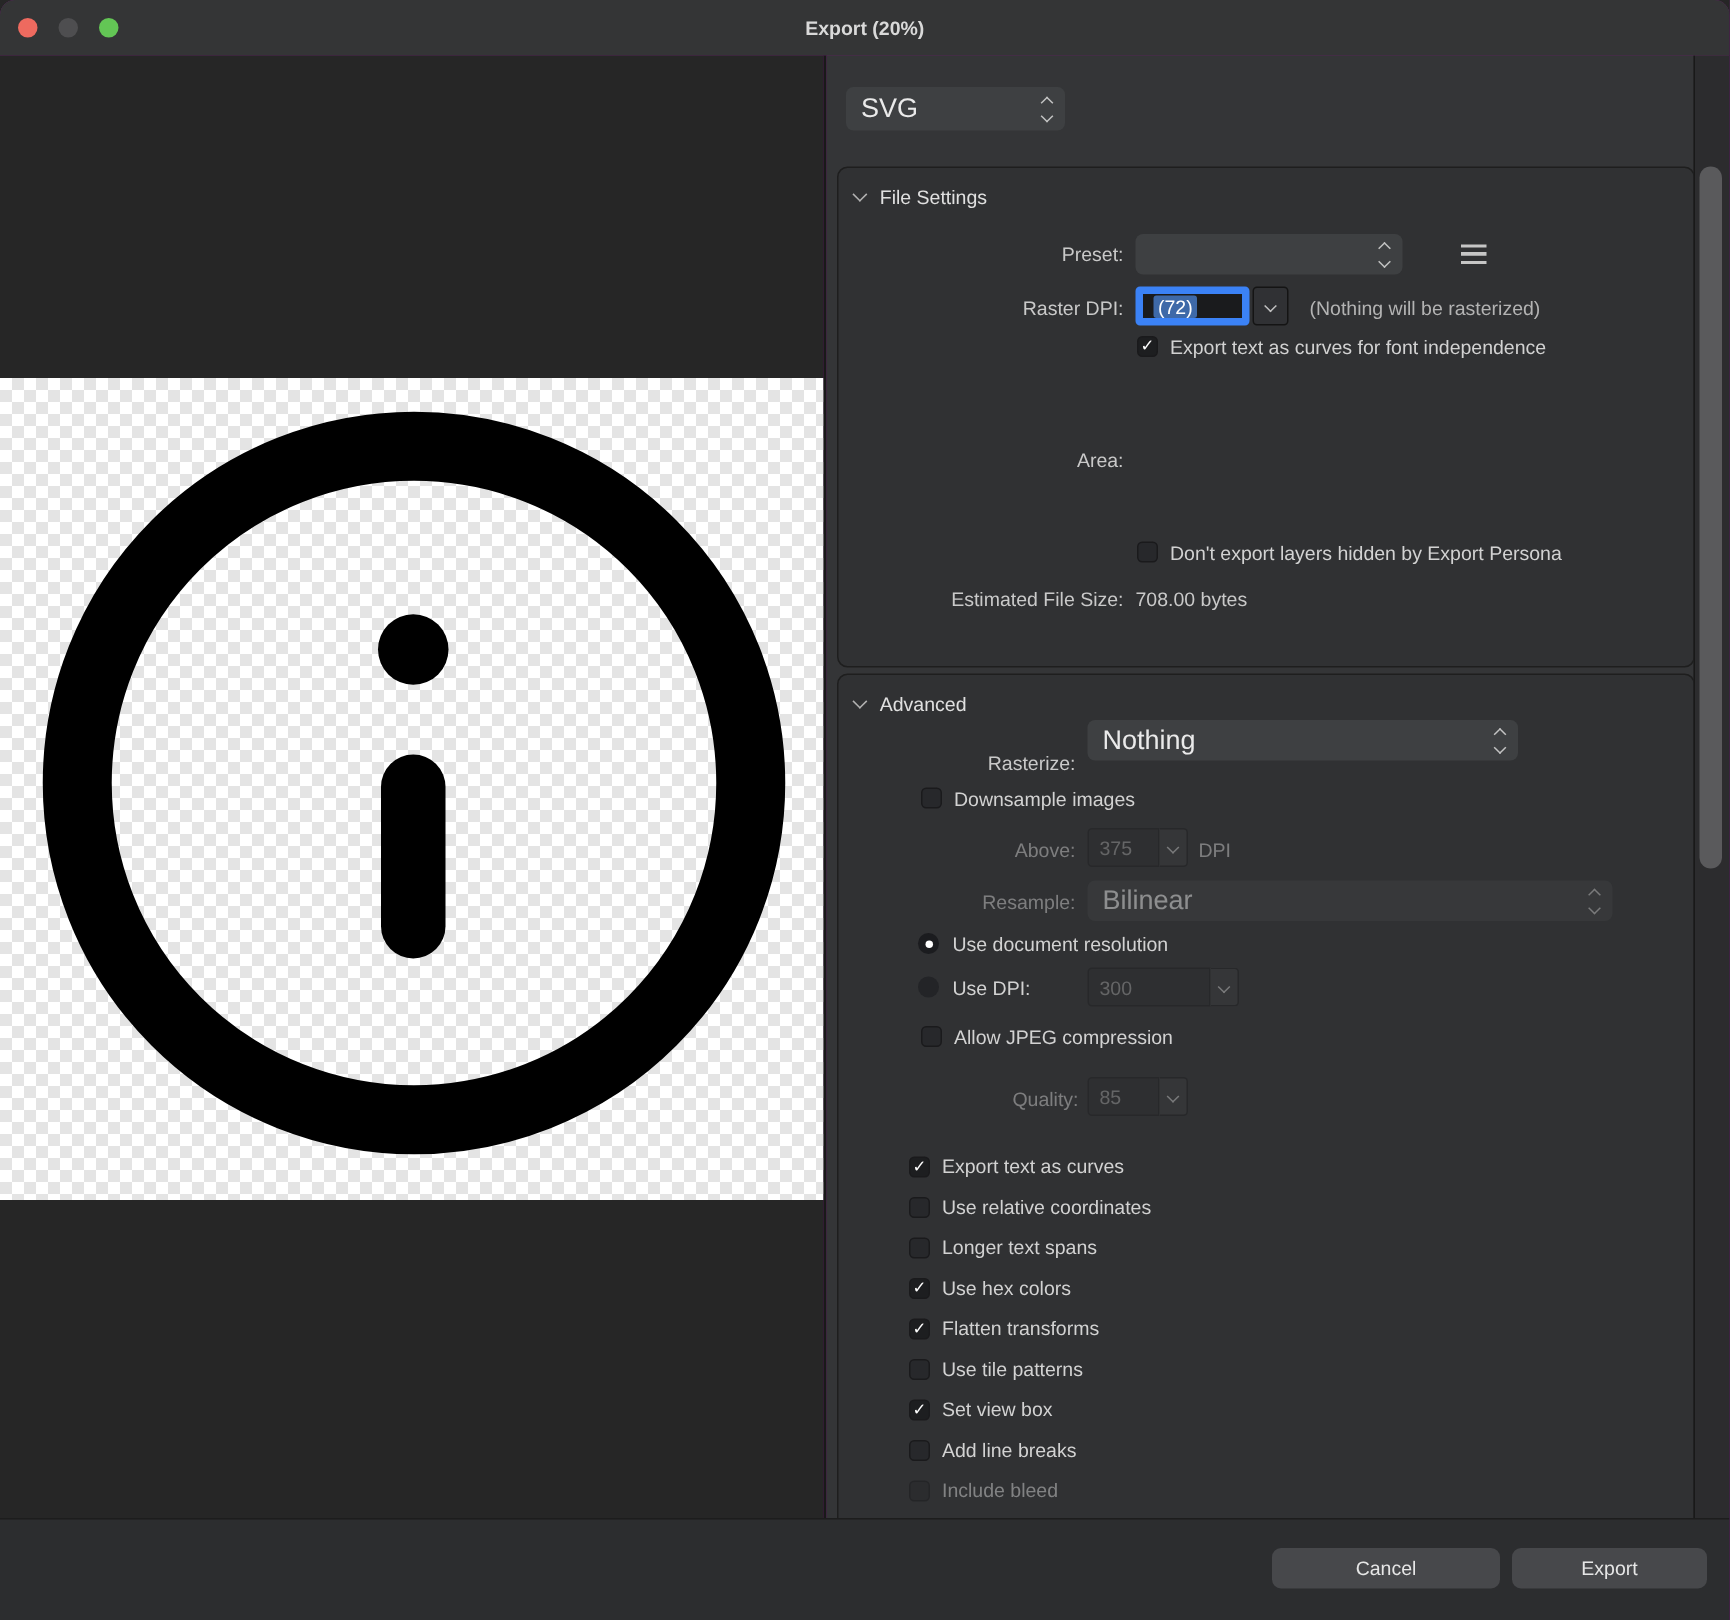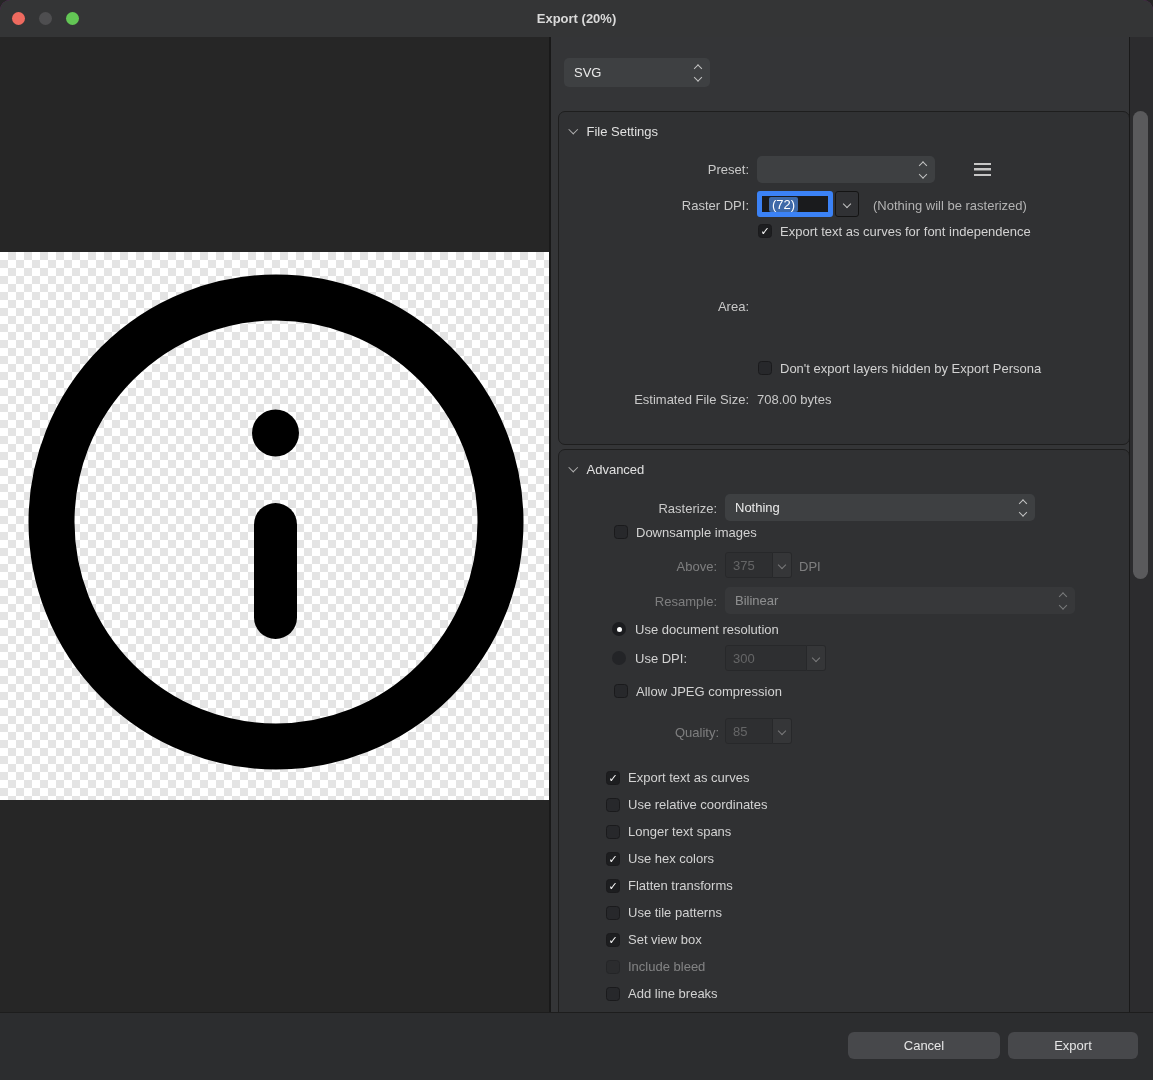--- a/index.html
+++ b/index.html
@@ -23,21 +23,21 @@
     background-image:
       linear-gradient(45deg,#e4e4e4 25%,transparent 25%,transparent 75%,#e4e4e4 75%),
       linear-gradient(45deg,#e4e4e4 25%,transparent 25%,transparent 75%,#e4e4e4 75%);
     background-position:0 0,8px 8px;background-size:16px 16px;}
   .divider{position:absolute;left:549px;top:37px;width:2px;height:975px;background:#191919;}
   
   .panel{position:absolute;left:551px;top:37px;width:602px;height:975px;background:#343537;overflow:hidden;}
   .gutter{position:absolute;left:578px;top:0;width:24px;height:975px;background:#2c2c2e;border-left:1px solid #191919;box-sizing:border-box;}
   .thumb{position:absolute;left:582px;top:74px;width:15px;height:468px;background:#5a5a5c;border-radius:7.5px;}
   
-  .dropdown{position:absolute;background:#3e4042;border-radius:5px;font-size:13px;color:#eaeaea;
+  .dropdown{position:absolute;background:#3e4042;border-radius:5px;font-size:18px;color:#eaeaea;
     display:flex;align-items:center;padding:0 26px 0 10px;box-sizing:border-box;}
   .chev{display:inline-block;width:5px;height:5px;border-right:1.6px solid #c3c3c3;border-bottom:1.6px solid #c3c3c3;}
   .chev.down{transform:rotate(45deg);}
   .chev.up{transform:rotate(-135deg);}
   .updown{position:absolute;right:9px;top:50%;transform:translateY(-50%);display:flex;flex-direction:column;gap:3px;align-items:center;}
   .disc{display:inline-block;width:5.5px;height:5.5px;border-right:1.5px solid #b2b2b2;border-bottom:1.5px solid #b2b2b2;
     transform:rotate(45deg);margin-right:10px;margin-top:-4px;}
   
   .section{position:absolute;left:7px;width:572px;background:#303133;border:1px solid #1e1e1e;border-radius:7px;box-sizing:border-box;}
   .sec-head{position:absolute;left:11px;top:12px;display:flex;align-items:center;font-size:13px;color:#e0e0e0;}
@@ -144,21 +144,21 @@
       <div class="lbl" style="left:198px;top:280px;">708.00 bytes</div>
     </div>
 
     <div class="section" style="top:412px;height:600px;">
       <div class="sec-head">
         <span class="disc"></span>
         <span>Advanced</span>
       </div>
 
       <div class="lbl rlabel" style="top:51px;width:158px;">Rasterize:</div>
-      <div class="dropdown" style="left:166px;top:44px;width:310px;height:27px;">
+      <div class="dropdown" style="left:166px;top:30px;width:287px;height:27px;">
         <span>Nothing</span>
         <span class="updown">
             <span class="chev up"></span>
             <span class="chev down"></span>
           </span>
       </div>
 
       <span class="checkbox cbx-abs" style="left:55px;top:75px;"></span>
       <span class="lbl cb-label" style="left:77px;top:75px;">Downsample images</span>
 
@@ -235,27 +235,27 @@
             <span class="cb-label">Flatten transforms</span>
           </div>
           <div class="opt-row">
             <span class="checkbox"></span>
             <span class="cb-label">Use tile patterns</span>
           </div>
           <div class="opt-row">
             <span class="checkbox checked">✓</span>
             <span class="cb-label">Set view box</span>
           </div>
+          <div class="opt-row">
+            <span class="checkbox"></span>
+            <span class="cb-label">Add line breaks</span>
+          </div>
           <div class="opt-row dim">
             <span class="checkbox"></span>
             <span class="cb-label">Include bleed</span>
-          </div>
-          <div class="opt-row">
-            <span class="checkbox"></span>
-            <span class="cb-label">Add line breaks</span>
           </div>
         </div>
     </div>
 
     <div class="gutter"></div>
     <div class="thumb"></div>
   </div>
 
   <div class="footer">
     <div class="btn" style="left:848px;width:152px;">Cancel</div>

